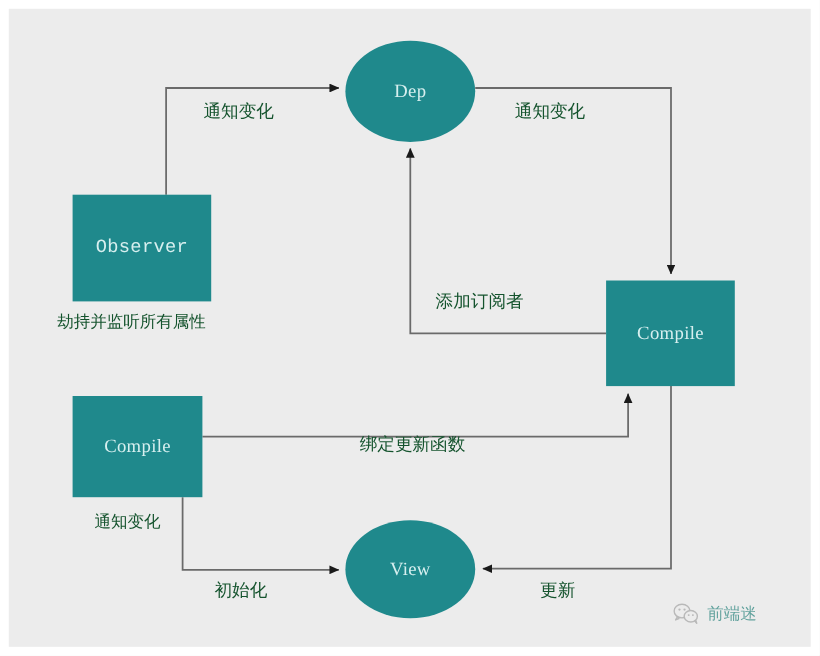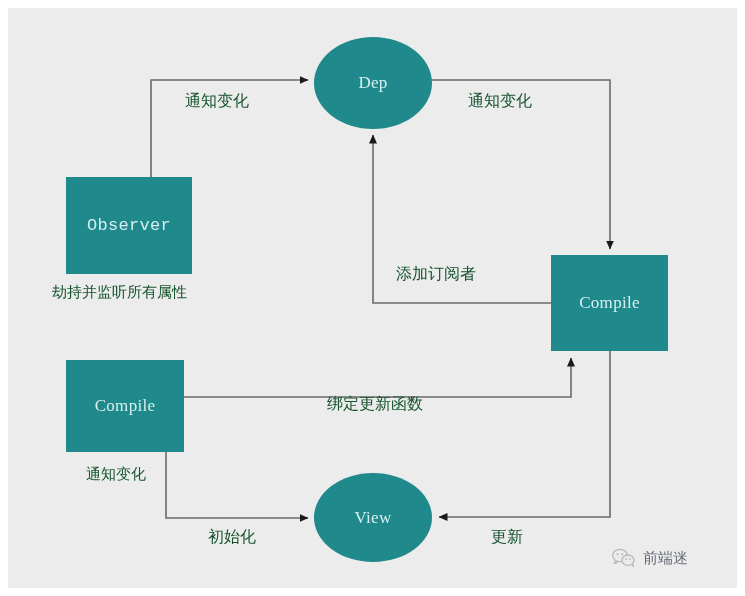--- a/index.html
+++ b/index.html
@@ -68,21 +68,21 @@
   .watermark {
     position: absolute;
     left: 612px;
     top: 548px;
     display: flex;
     align-items: center;
     gap: 7px;
     opacity: 0.62;
   }
   .watermark-text {
-    color: #0f172a;
+    color: #0f766e;
     font-family: "DejaVu Sans", "Liberation Sans", sans-serif;
     font-size: 15px;
     white-space: nowrap;
   }
   .wechat-icon {
     display: block;
   }
 </style>
 </head>
 <body>
@@ -136,21 +136,21 @@
   <div class="node-caption" style="left:86px; top:467px;">通知变化</div>
 
   <div class="edge-label" style="left:185px; top:93px;">通知变化</div>
 
   <div class="edge-label" style="left:468px; top:93px;">通知变化</div>
 
   <div class="edge-label" style="left:396px; top:266px;">添加订阅者</div>
 
   <div class="edge-label" style="left:327px; top:396px;">绑定更新函数</div>
 
-  <div class="edge-label" style="left:208px; top:529px;">初始化</div>
+  <div class="edge-label" style="left:195px; top:529px;">初始化</div>
 
   <div class="edge-label" style="left:467px; top:529px;margin-left:24px;">更新</div>
 
   <div class="watermark">
     <span>
       <svg class="wechat-icon" width="24" height="20" viewBox="0 0 24 20" xmlns="http://www.w3.org/2000/svg">
         <ellipse cx="8" cy="7.5" rx="7.2" ry="6.2" fill="none" stroke="#9a9a9a" stroke-width="1.3"></ellipse>
         <path d="M4,12.6 L2.2,15.6 L5.6,14.1" fill="none" stroke="#9a9a9a" stroke-width="1.3" stroke-linejoin="round"></path>
         <circle cx="5.7" cy="6.2" r="1.05" fill="#9a9a9a"></circle>
         <circle cx="10.3" cy="6.2" r="1.05" fill="#9a9a9a"></circle>

